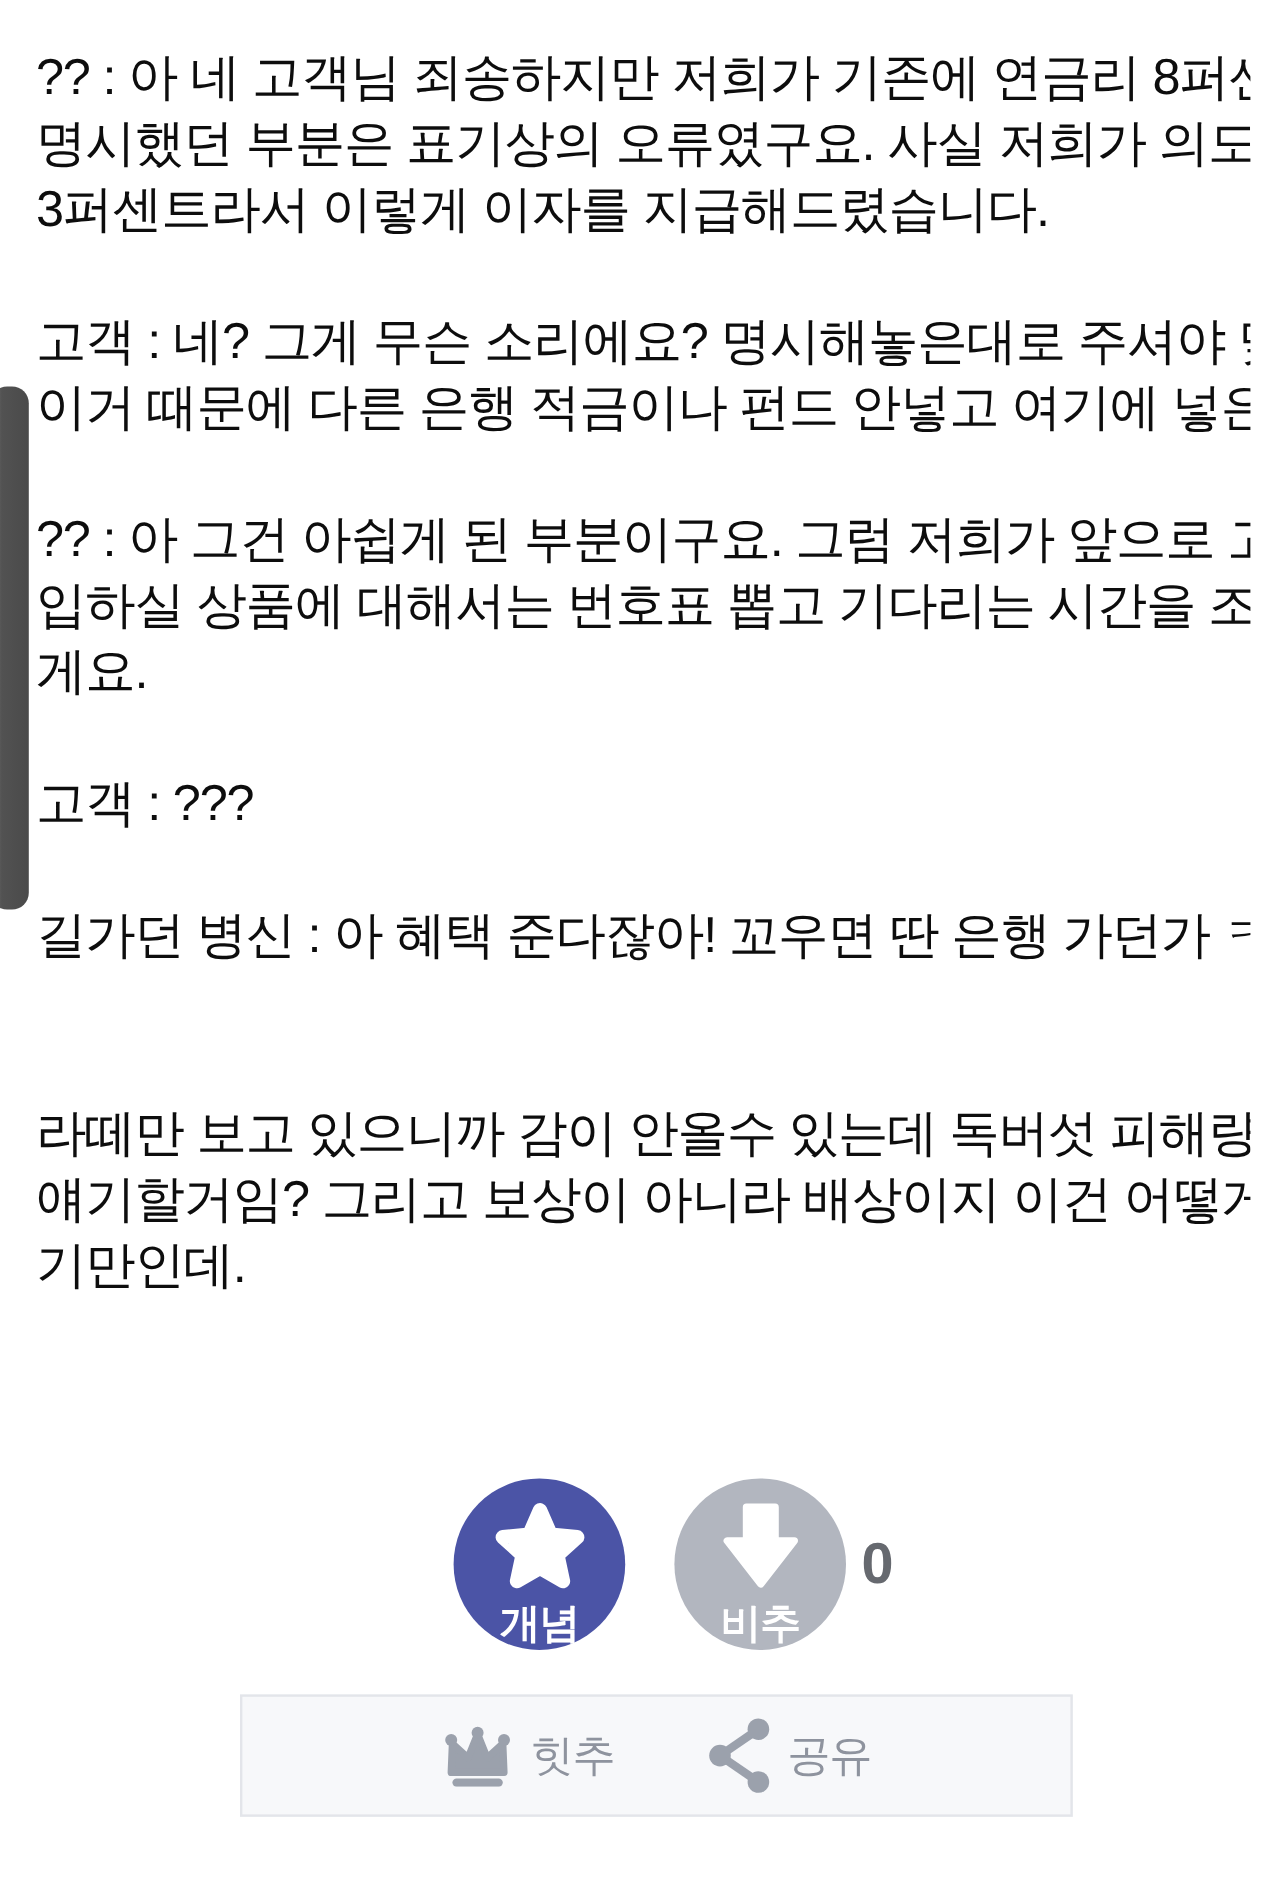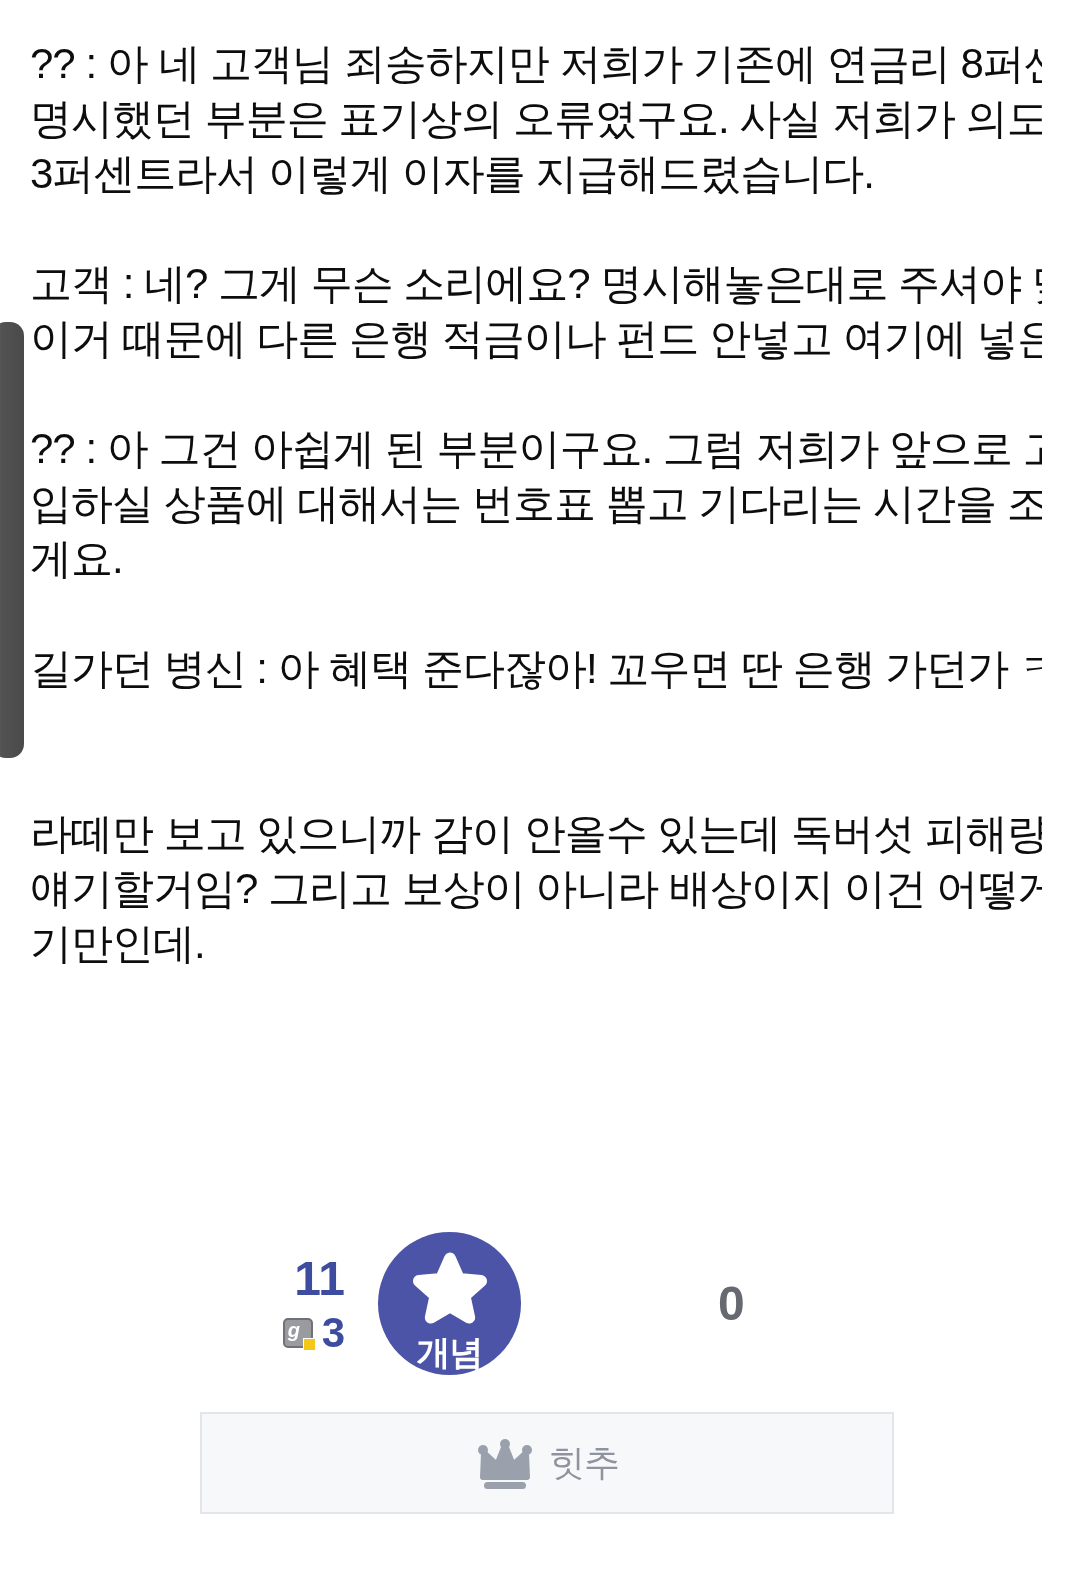--- a/index.html
+++ b/index.html
@@ -65,59 +65,70 @@
 
 <main class="post-content">
   <p>?? : 아 네 고객님 죄송하지만 저희가 기존에 연금리 8퍼센트라고
 명시했던 부분은 표기상의 오류였구요. 사실 저희가 의도한 연금리는
 3퍼센트라서 이렇게 이자를 지급해드렸습니다.</p>
   <p>고객 : 네? 그게 무슨 소리에요? 명시해놓은대로 주셔야 맞는거죠.
 이거 때문에 다른 은행 적금이나 펀드 안넣고 여기에 넣은거잖아요.</p>
   <p>?? : 아 그건 아쉽게 된 부분이구요. 그럼 저희가 앞으로 고객님께서 가
 입하실 상품에 대해서는 번호표 뽑고 기다리는 시간을 조금 줄여드릴
 게요.</p>
+  <p>고객 : ???</p>
   <p>길가던 병신 : 아 혜택 준다잖아! 꼬우면 딴 은행 가던가 ㅋㅋ</p>
   <p class="gap-large">라떼만 보고 있으니까 감이 안올수 있는데 독버섯 피해량은 또 어떻게
 얘기할거임? 그리고 보상이 아니라 배상이지 이건 어떻게 보면 소비자
 기만인데.</p>
 </main>
 
 <section class="vote-row">
-  <div class="vote-counts">
-    <div class="up-count">11</div>
-    <div class="sub-count">
-      <span class="galog">
-        <span class="g">g</span>
-        <span class="chip"></span>
-      </span>
-      <span class="num">3</span>
-    </div>
-  </div>
 
   <button class="vote-btn btn-upvote">
     <span>
       <svg width="76" height="74" viewBox="0 0 64 68">
         <path d="M32 6 L40.2 24.7 L60.5 26.7 L45.3 40.3 L49.6 60.3 L32 50 L14.4 60.3 L18.7 40.3 L3.5 26.7 L23.8 24.7 Z" fill="#ffffff" stroke="#ffffff" stroke-width="11" stroke-linejoin="round"></path>
       </svg>
     </span>
     <span class="lbl">개념</span>
   </button>
 
+  <button class="vote-btn btn-downvote">
+    <span>
+      <svg width="68" height="74" viewBox="0 0 68 74">
+        <path d="M22 4 H46 V32 H62 L34 68 L6 32 H22 Z" fill="#ffffff" stroke="#ffffff" stroke-width="6" stroke-linejoin="round"></path>
+      </svg>
+    </span>
+    <span class="lbl">비추</span>
+  </button>
 
   <div class="zero-count">0</div>
 </section>
 
 <section class="action-bar">
   <button class="action-item">
     <span>
       <svg width="60" height="52" viewBox="0 0 60 52">
         <path d="M8 40 L9 16 L22 28 L30 8 L38 28 L51 16 L52 40 Z" fill="#9ba1ac" stroke="#9ba1ac" stroke-width="6" stroke-linejoin="round"></path>
         <circle cx="8" cy="13" r="5" fill="#9ba1ac"></circle>
         <circle cx="30" cy="7" r="5" fill="#9ba1ac"></circle>
         <circle cx="52" cy="13" r="5" fill="#9ba1ac"></circle>
         <rect x="9" y="45" width="42" height="7" rx="3.5" fill="#9ba1ac"></rect>
       </svg>
     </span>
     <span class="lbl">힛추</span>
   </button>
 
+  <button class="action-item">
+    <span>
+      <svg width="52" height="64" viewBox="0 0 52 64">
+        <line x1="10" y1="32" x2="42" y2="10" stroke="#9ba1ac" stroke-width="7"></line>
+        <line x1="10" y1="32" x2="42" y2="54" stroke="#9ba1ac" stroke-width="7"></line>
+        <circle cx="10" cy="32" r="9" fill="#9ba1ac"></circle>
+        <circle cx="42" cy="10" r="9" fill="#9ba1ac"></circle>
+        <circle cx="42" cy="54" r="9" fill="#9ba1ac"></circle>
+      </svg>
+    </span>
+    <span class="lbl">공유</span>
+  </button>
 
 </section>
 
 </body></html>

